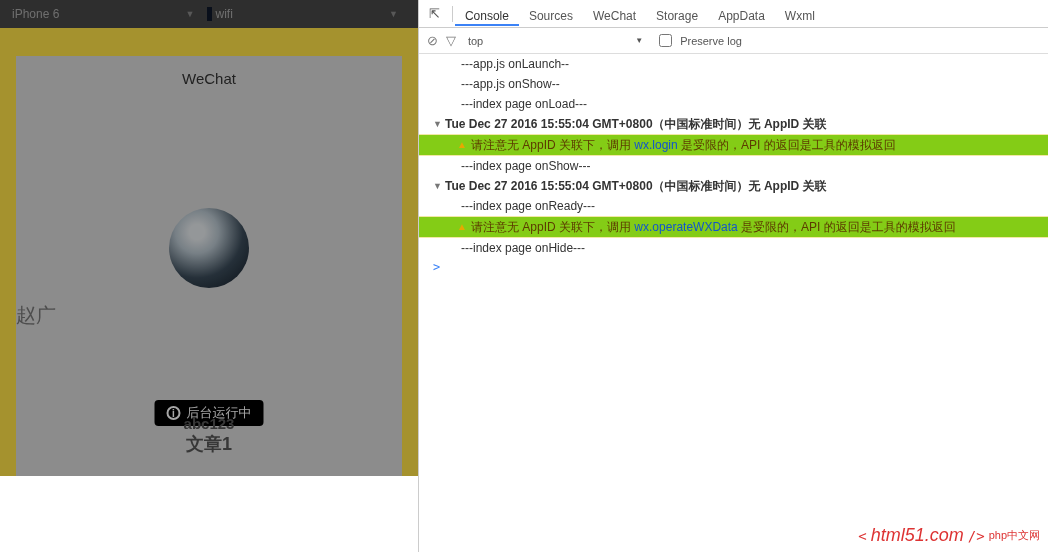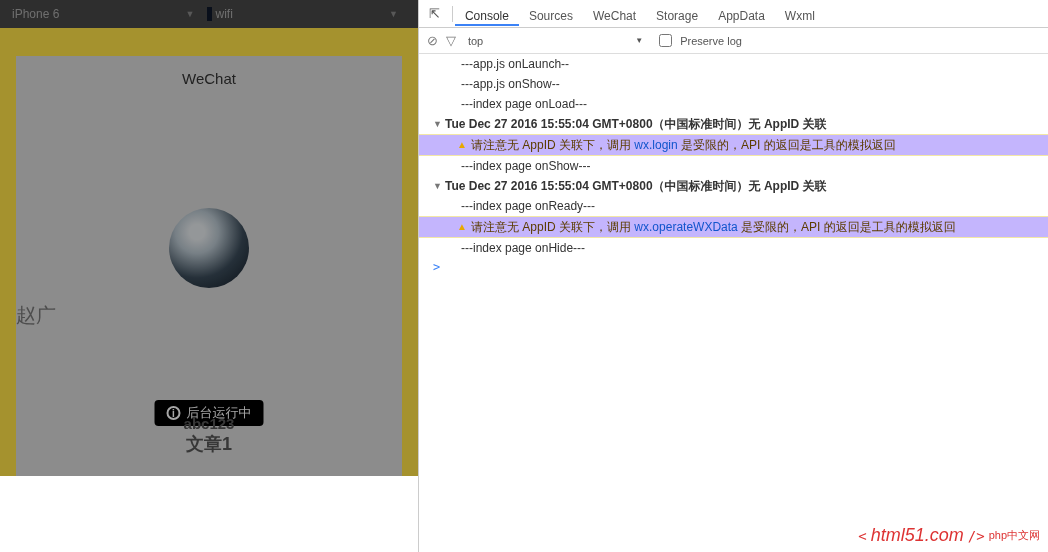--- a/index.html
+++ b/index.html
@@ -37,21 +37,21 @@
     .dt-filter { height: 26px; border-bottom: 1px solid #ddd; display: flex; align-items: center; padding: 0 8px; font-size: 11px; color: #555; gap: 8px; }
     .dt-filter .ic { font-size: 13px; color: #777; cursor: pointer; }
     .dt-filter .context { padding: 0 4px; }
     .dt-filter .dd { font-size: 8px; margin-left: 140px; }
     .dt-filter input[type=checkbox] { margin-left: 8px; }
     
     .console-body { flex: 1; overflow: auto; font-family: Consolas, Menlo, monospace; font-size: 12px; color: #333; }
     .log-line { padding: 1px 0 1px 42px; line-height: 18px; position: relative; white-space: pre; }
     .log-line.group { padding-left: 26px; font-weight: bold; }
     .log-line.group::before { content: "▼"; position: absolute; left: 14px; font-size: 9px; color: #777; }
-    .log-line.warn { background: #c4b5fd; border-top: 1px solid #f3e7a6; border-bottom: 1px solid #f3e7a6; padding-left: 52px; color: #5c3c00; }
+    .log-line.warn { background: #84cc16; border-top: 1px solid #f3e7a6; border-bottom: 1px solid #f3e7a6; padding-left: 52px; color: #5c3c00; }
     .log-line.warn::before { content: "▲"; position: absolute; left: 38px; color: #e8a800; font-size: 10px; }
     .log-line .blue { color: #1155cc; }
     .prompt { padding: 2px 0 2px 14px; color: #3b82f6; font-family: Consolas, monospace; }
     
     
     .watermark { position: fixed; right: 8px; bottom: 6px; color: #d33; font-style: italic; font-family: Georgia, serif; font-size: 18px; display: flex; align-items: center; gap: 4px; }
     .watermark .tag { font-family: Consolas, monospace; font-style: normal; font-size: 14px; }
   </style>
 </head>
 <body>

